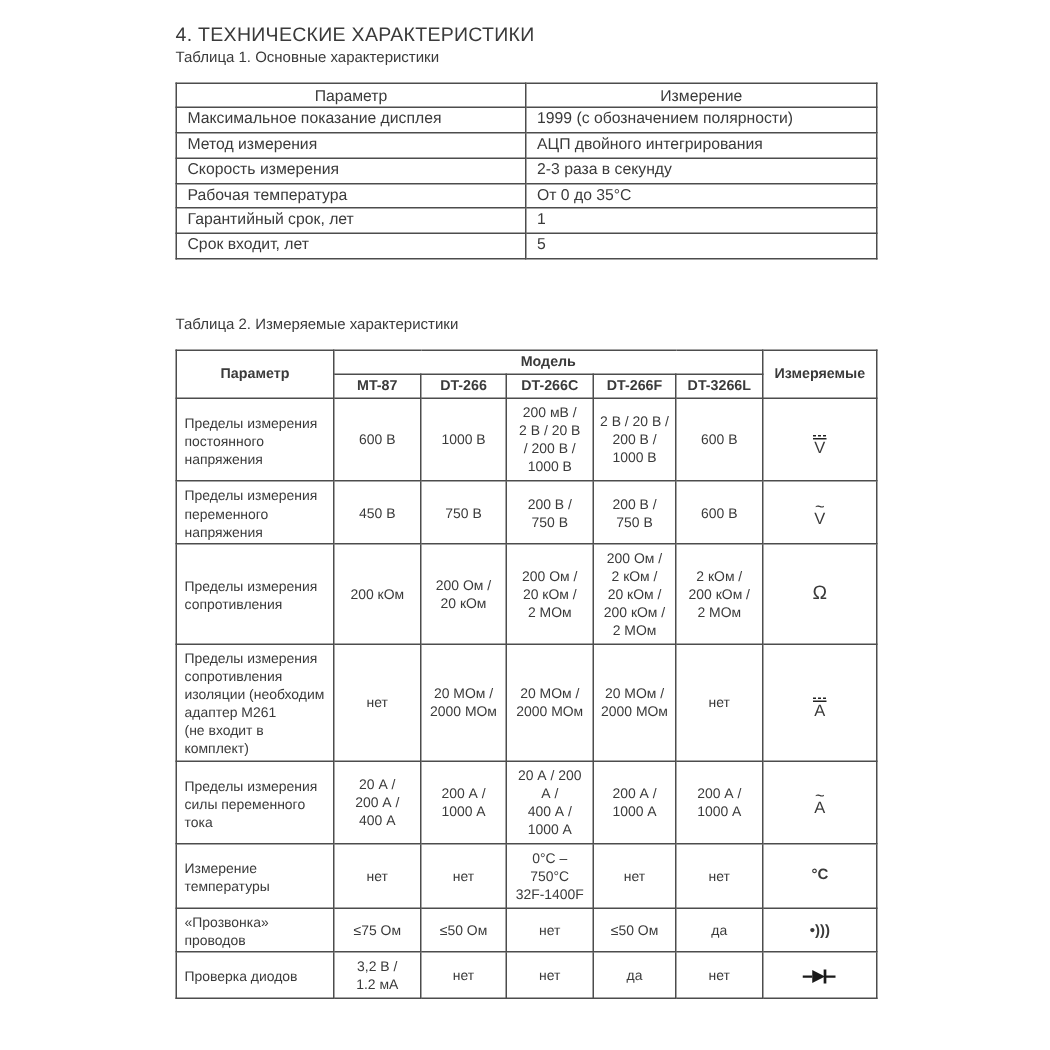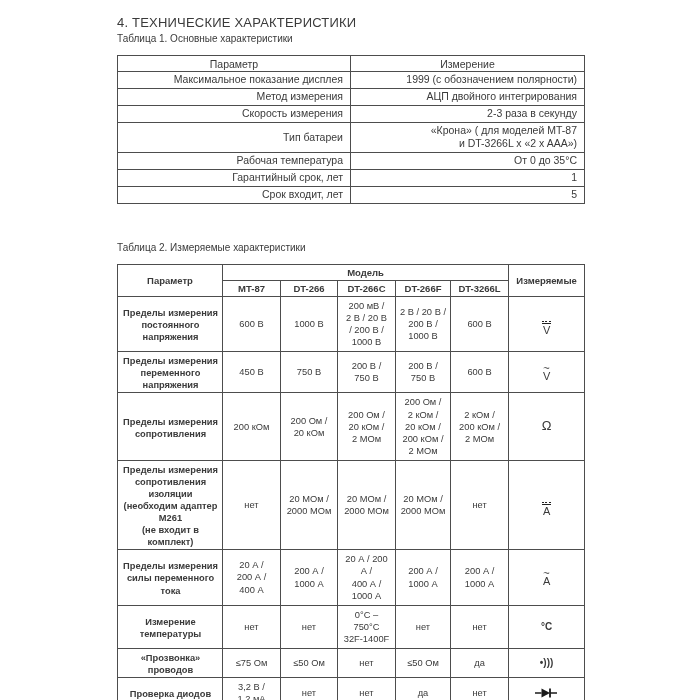--- a/index.html
+++ b/index.html
@@ -9,26 +9,26 @@
 
   .heading { font-size:13px; font-weight:normal; letter-spacing:.2px; margin-bottom:3px; }
   .caption  { font-size:10px; margin-bottom:11px; }
   .caption2 { margin-top:38px; }
 
   table { border-collapse:collapse; table-layout:fixed; width:467px; }
   td,th { border:1px solid #4d4d4d; vertical-align:middle; }
 
   
   #table1 th { font-size:10.5px; font-weight:normal; text-align:center; padding:1px 6px; height:16px; }
-  #table1 td { font-size:10.5px; text-align:right; padding:1px 7px; height:16px; white-space:pre-line; line-height:1.32; }
+  #table1 td { font-size:10.5px; text-align:left; padding:1px 7px; height:16px; white-space:pre-line; line-height:1.32; }
 
   
   #table2 th { font-size:9.5px; font-weight:bold; text-align:center; padding:2px 2px; height:13px; }
   #table2 td { font-size:9.3px; line-height:1.3; padding:3px 3px; }
-  #table2 td.param { font-weight:bold; text-align:center; padding:3px 4px 1px 5px; }
+  #table2 td.param { font-weight:normal; text-align:left; padding:3px 4px 1px 5px; }
   #table2 td.val   { text-align:center; white-space:pre-line; }
   #table2 td.sym   { text-align:center; }
 
   
   .sym-text { font-size:10px; font-weight:bold; }
   .sym-text.ohm { font-size:13px; font-weight:normal; }
   .sym-stack { display:inline-flex; flex-direction:column; align-items:center; line-height:1; }
   .sym-stack .letter { font-size:11px; }
   .dc-dash { width:9px; height:1px; margin-bottom:1px;
              background:repeating-linear-gradient(90deg,#222 0 2px,transparent 2px 3.5px); }
@@ -60,25 +60,20 @@
           <td>Максимальное показание дисплея</td>
           <td>1999 (с обозначением полярности)</td>
         </tr>
         <tr>
           <td>Метод измерения</td>
           <td>АЦП двойного интегрирования</td>
         </tr>
         <tr>
           <td>Скорость измерения</td>
           <td>2-3 раза в секунду</td>
-        </tr>
-        <tr>
-          <td>Тип батареи</td>
-          <td>«Крона» ( для моделей MT-87
-и DT-3266L x «2 x AAA»)</td>
         </tr>
         <tr>
           <td>Рабочая температура</td>
           <td>От 0 до 35°С</td>
         </tr>
         <tr>
           <td>Гарантийный срок, лет</td>
           <td>1</td>
         </tr>
         <tr>

